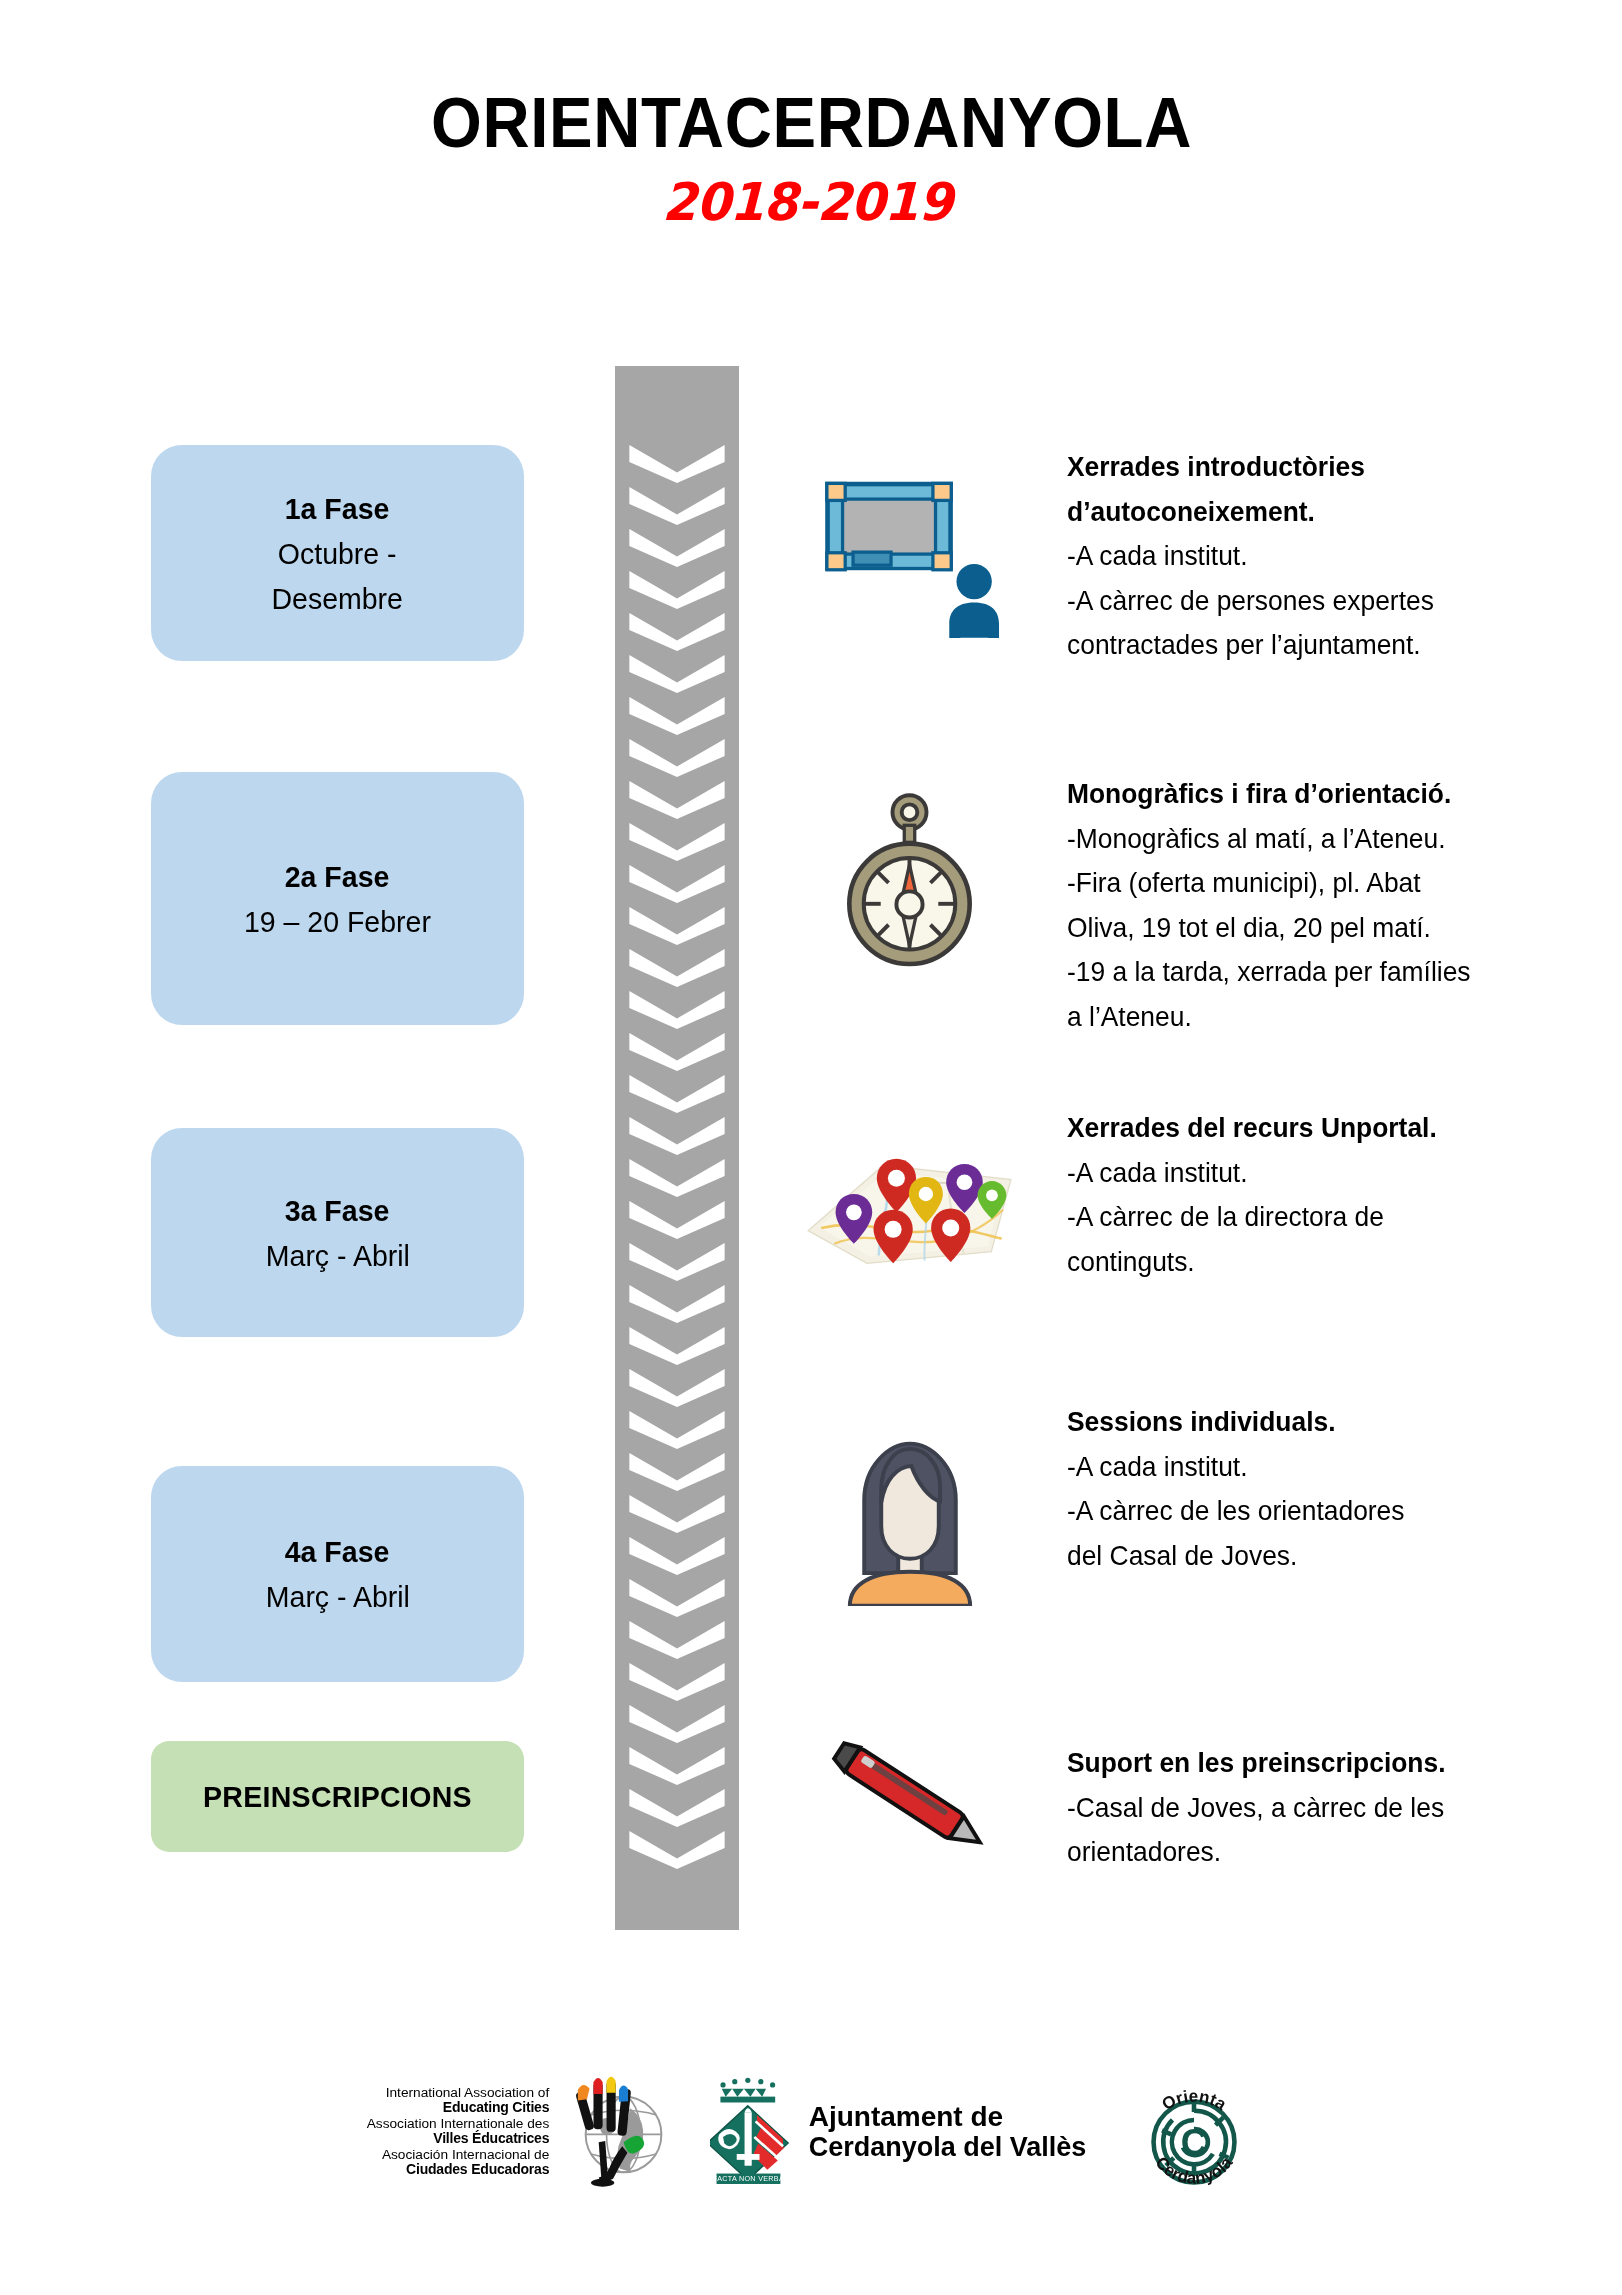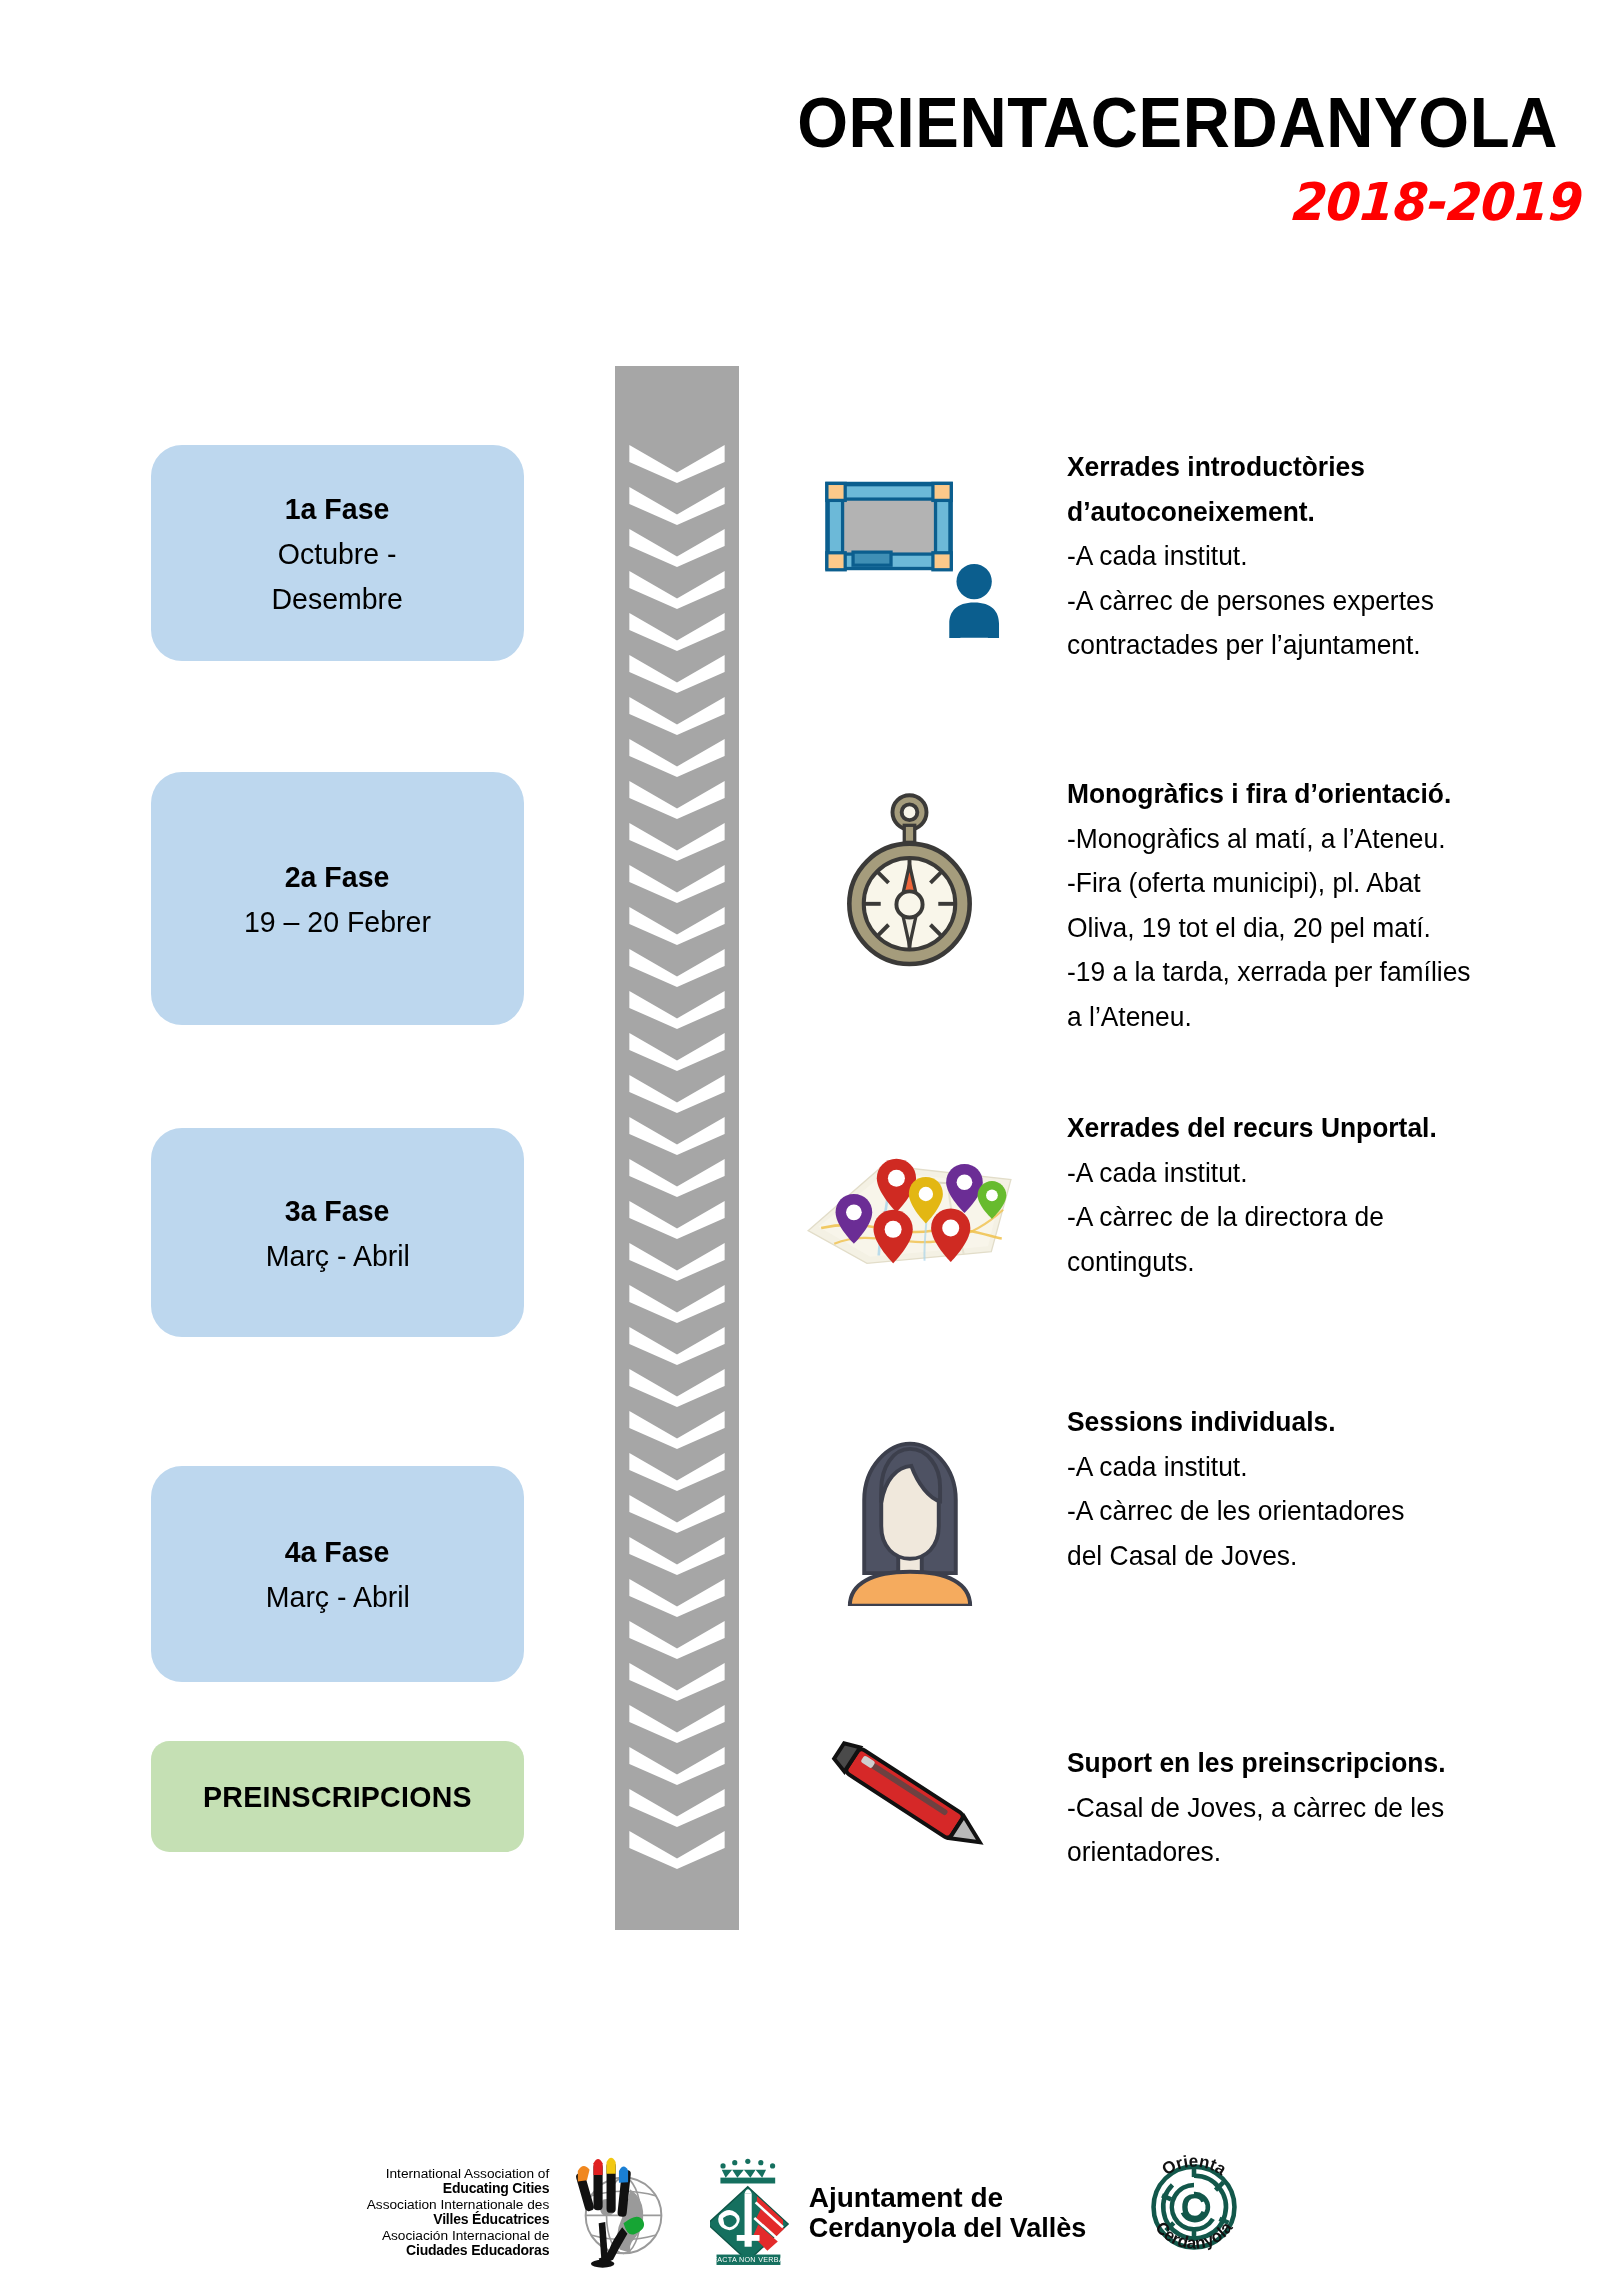--- a/index.html
+++ b/index.html
@@ -16,21 +16,21 @@
     font-family: "Liberation Sans", "DejaVu Sans", sans-serif;
     color: #000000;
   }
 
   
   #header {
     position: absolute;
     top: 85px;
     left: 0;
     width: 1623px;
-    text-align: right;
+    text-align: center;
   }
   #main-title {
     font-family: "Liberation Sans Narrow", "Liberation Sans", sans-serif;
     font-size: 71px;
     font-weight: bold;
     letter-spacing: 0.7px;
     line-height: 1.08;
     transform: scaleX(0.92);
     margin: 0;
   }
@@ -145,21 +145,21 @@
   .desc .line.last { text-align: left; }
 
   
   #footer-logos {
     position: absolute;
     left: 0;
     top: 2074px;
     width: 1623px;
     height: 196px;
     display: flex;
-    align-items: flex-end;
+    align-items: flex-start;
     justify-content: center;
     gap: 46px;
   }
   .logo { display: flex; align-items: center; }
   .logo-text-block {
     font-family: "Liberation Sans Narrow", "Liberation Sans", sans-serif;
     line-height: 1.12;
     text-align: right;
   }
   .lt-small { font-size: 13.7px; font-weight: normal; letter-spacing: 0px; }

